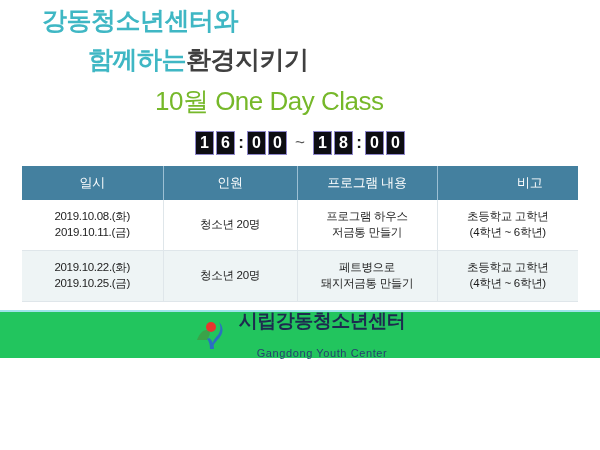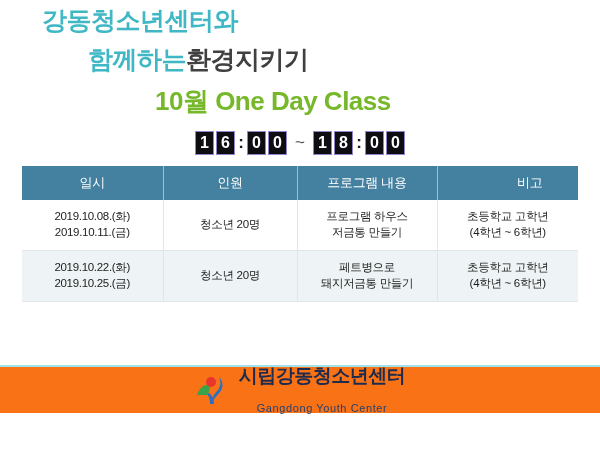--- a/index.html
+++ b/index.html
@@ -11,21 +11,21 @@
     height: 450px;
     background: #ffffff;
     font-family: "Liberation Sans", "DejaVu Sans", sans-serif;
     overflow: hidden;
     position: relative;
   }
 
   .poster {
     position: relative;
     width: 600px;
-    height: 413px;
+    height: 358px;
     background: #ffffff;
   }
 
   
   .headline {
     position: absolute;
     top: 0;
     left: 0;
     width: 600px;
     height: 160px;
@@ -48,21 +48,21 @@
     left: 88px;
     font-size: 25px;
   }
   .hl-seg-teal { color: #3fb7c4; }
   .hl-seg-orange { color: #404040; }
   .hl-line3 {
     top: 88px;
     left: 155px;
     font-size: 26px;
     color: #76b82a;
-    font-weight: 700;
+    font-weight: 400;
   }
 
   
   .time-row {
     position: absolute;
     top: 131px;
     left: 0;
     width: 600px;
     display: flex;
     align-items: center;
@@ -163,21 +163,21 @@
     white-space: nowrap;
   }
 
   
   .footer-bar {
     position: absolute;
     left: 0;
     bottom: 0;
     width: 600px;
     height: 46px;
-    background: #f97316;
+    background: #22c55e;
     display: flex;
     align-items: center;
     justify-content: center;
     gap: 10px;
   }
   .footer-rule {
     position: absolute;
     left: 0;
     bottom: 46px;
     width: 600px;

